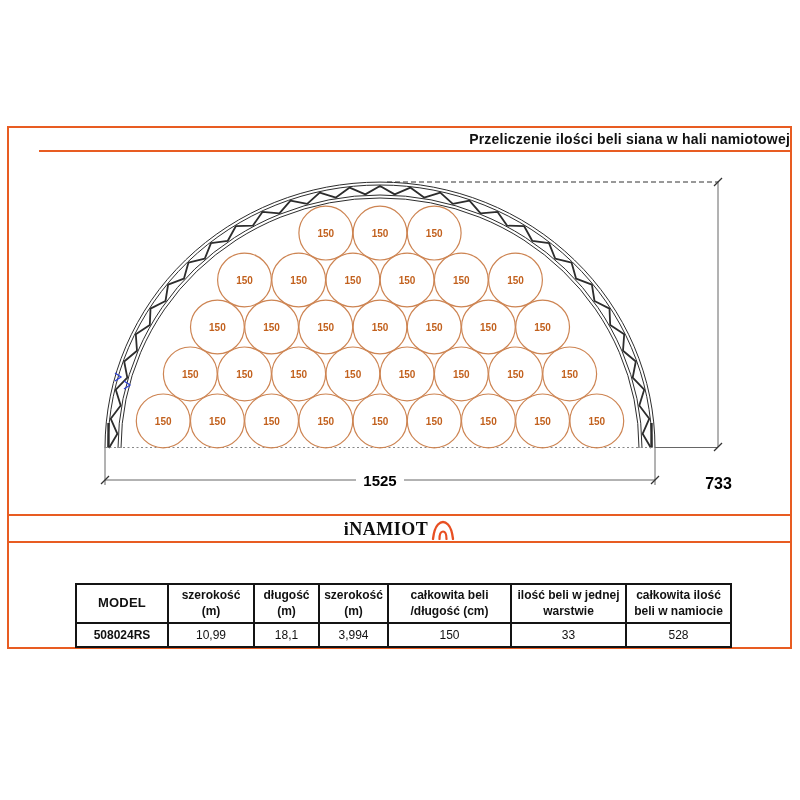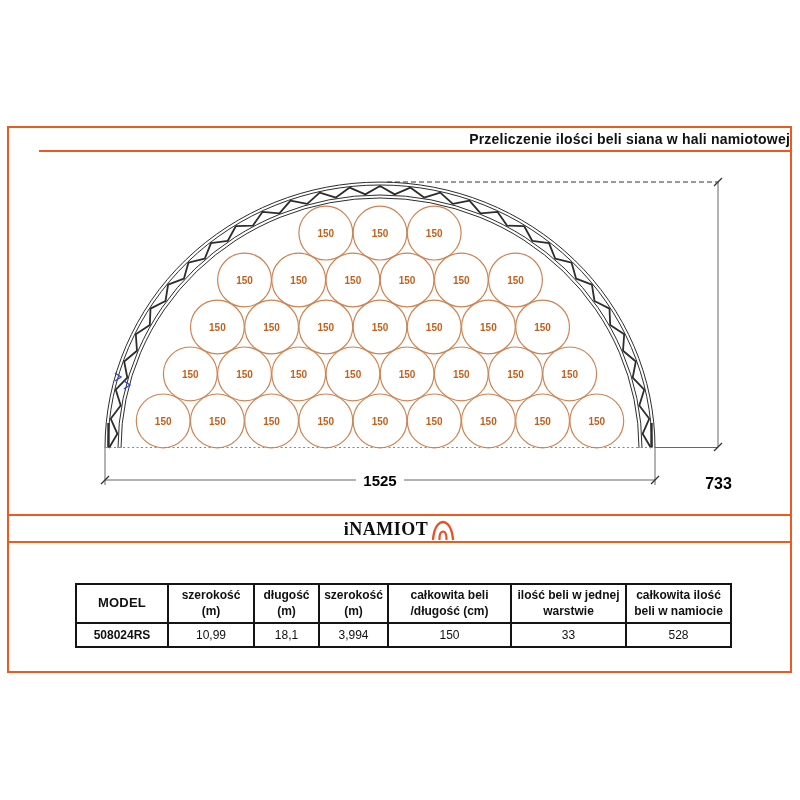--- a/index.html
+++ b/index.html
@@ -6,21 +6,21 @@
   .canvas{position:relative;width:800px;height:800px;background:#fff;overflow:hidden;
           font-family:"Liberation Sans",sans-serif;color:#111;}
   .page{position:absolute;left:7px;top:126px;width:781px;border:2px solid #e85c22;background:#fff;}
   .title-row{height:22px;border-bottom:2px solid #e85c22;display:flex;align-items:center;justify-content:flex-end;margin-left:30px;}
   .title-row .t{font-size:14px;font-weight:bold;letter-spacing:.2px;}
   .diagram-row{position:relative;height:362px;border-bottom:2px solid #e85c22;}
   .diagram-row svg{display:block;width:781px;height:362px;}
   .logo-row{height:25px;border-bottom:2px solid #e85c22;display:flex;align-items:center;justify-content:center;gap:3px;}
   .logo-text{font-family:"Liberation Serif",serif;font-weight:bold;font-size:18px;letter-spacing:.5px;color:#0d0d0d;line-height:1;}
   .logo-icon{display:block;margin-top:1px;}
-  .table-row{position:relative;height:128px;}
+  .table-row{position:relative;height:104px;}
   table.spec{position:absolute;left:66px;top:40px;border-collapse:collapse;table-layout:fixed;background:#fff;}
   table.spec th,table.spec td{border:2px solid #141414;text-align:center;vertical-align:middle;padding:0 2px;}
   table.spec th{font-weight:bold;font-size:12px;line-height:1.3;white-space:pre-line;height:37px;}
   table.spec th.model{font-weight:bold;font-size:13px;letter-spacing:.2px;}
   table.spec td{font-size:12px;height:22px;}
   table.spec td.model{font-weight:bold;}
 </style>
 </head>
 <body>
 

